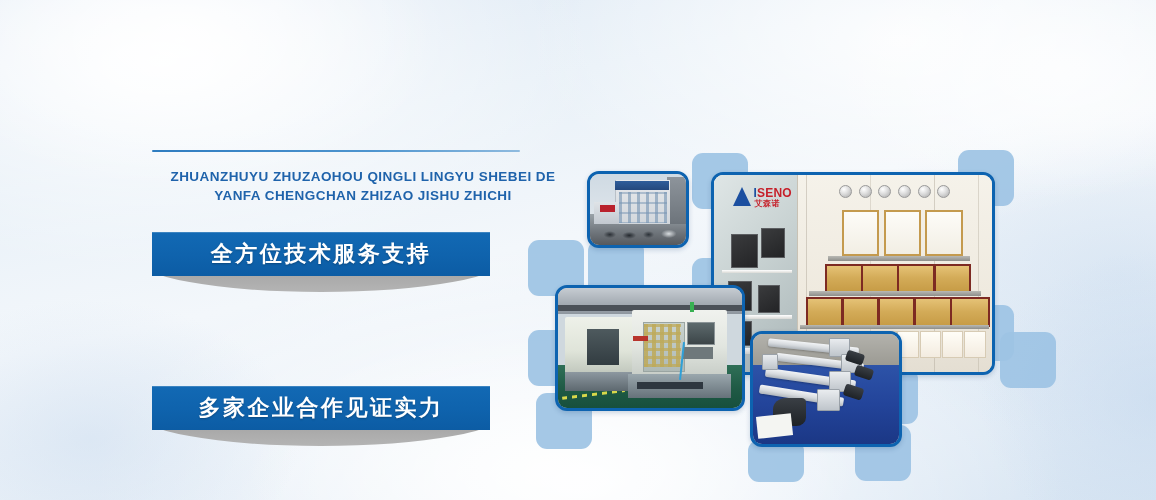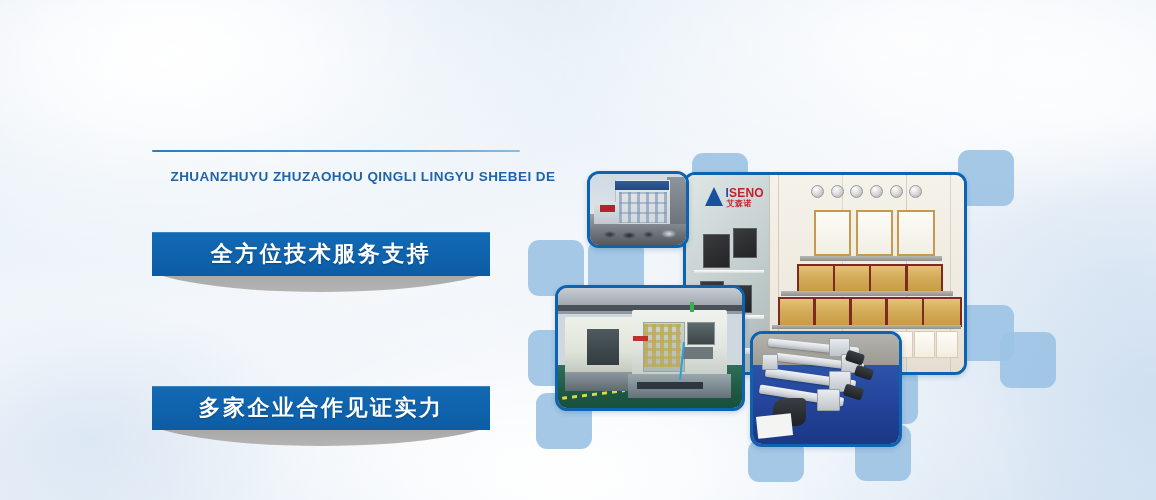--- a/index.html
+++ b/index.html
@@ -267,21 +267,21 @@
   .mc-red {
     position: absolute; left: 41%; top: 40%; width: 8%; height: 4%;
     background: #b8342c;
   }
   .mc-green {
     position: absolute; left: 72%; top: 12%; width: 2%; height: 8%;
     background: #38b152;
   }
 
   
-  .ph-cert { left: 683px; top: 172px; width: 278px; height: 197px; }
+  .ph-cert { left: 711px; top: 172px; width: 278px; height: 197px; }
   .cert-bg {
     position: absolute; inset: 0;
     background: linear-gradient(180deg, #f5f2ea 0%, #efeadf 60%, #e4ded2 100%);
   }
   .cert-left {
     position: absolute; left: 0; top: 0; width: 30%; height: 100%;
     background: linear-gradient(135deg, #dfe6e6 0%, #c8d2d2 45%, #aab6b8 100%);
     border-right: 1px solid #c8c2b5;
   }
   .cert-shelf {
@@ -391,20 +391,21 @@
   <div class="cloud" style="left:980px; top:250px; width:360px; height:300px; background:radial-gradient(closest-side, rgba(198,217,238,0.6), rgba(198,217,238,0));"></div>
   <div class="cloud" style="left:-120px; top:300px; width:420px; height:280px; background:radial-gradient(closest-side, rgba(203,220,239,0.5), rgba(203,220,239,0));"></div>
 
   <div class="headline-wrap">
   </div>
 
   <div class="divider"></div>
 
   <div class="pinyin">
     <div>ZHUANZHUYU ZHUZAOHOU QINGLI LINGYU SHEBEI DE</div>
+    <div>YANFA CHENGCHAN ZHIZAO JISHU ZHICHI</div>
   </div>
 
   <div class="bar bar1">
     <div class="plate"></div>
     <div class="plate-text">全方位技术服务支持</div>
     <div class="shade"></div>
   </div>
 
 
   <div class="bar bar3">

